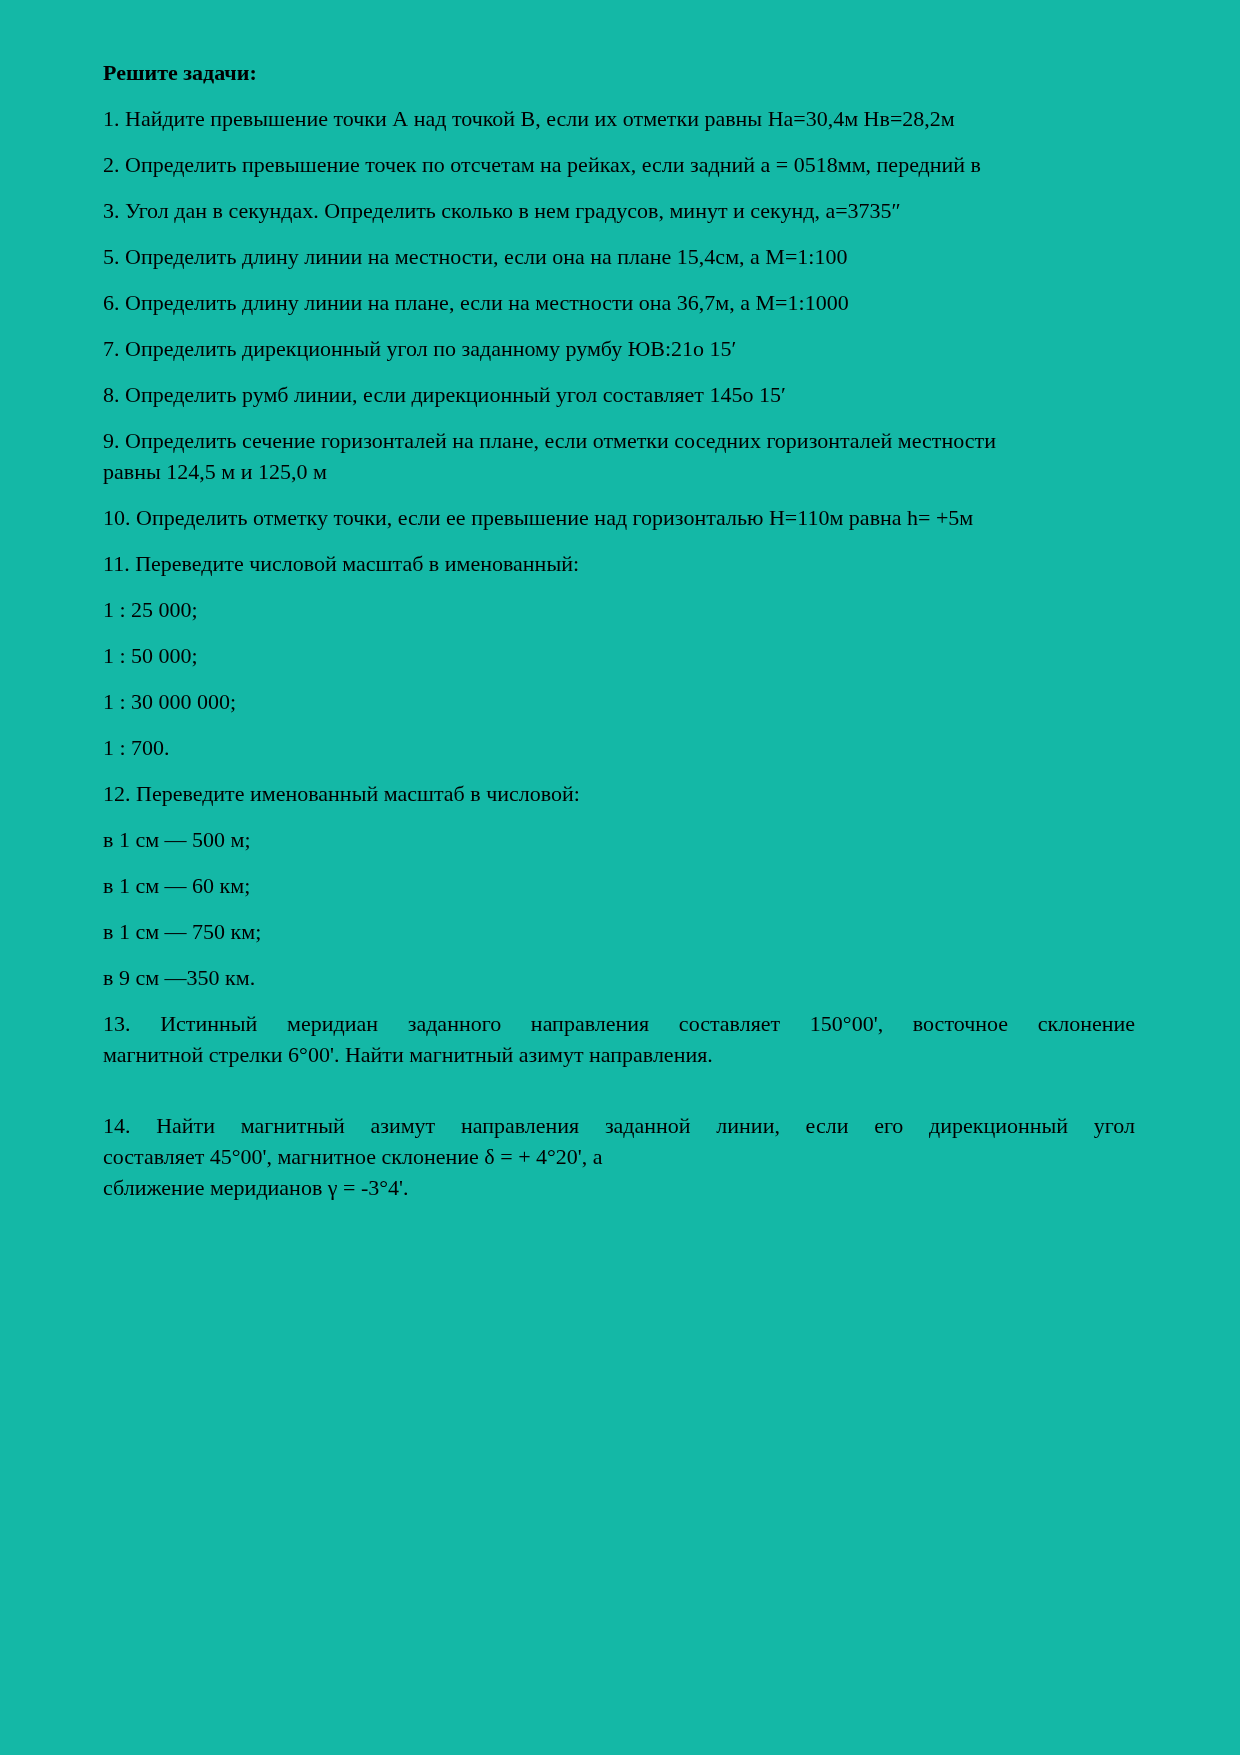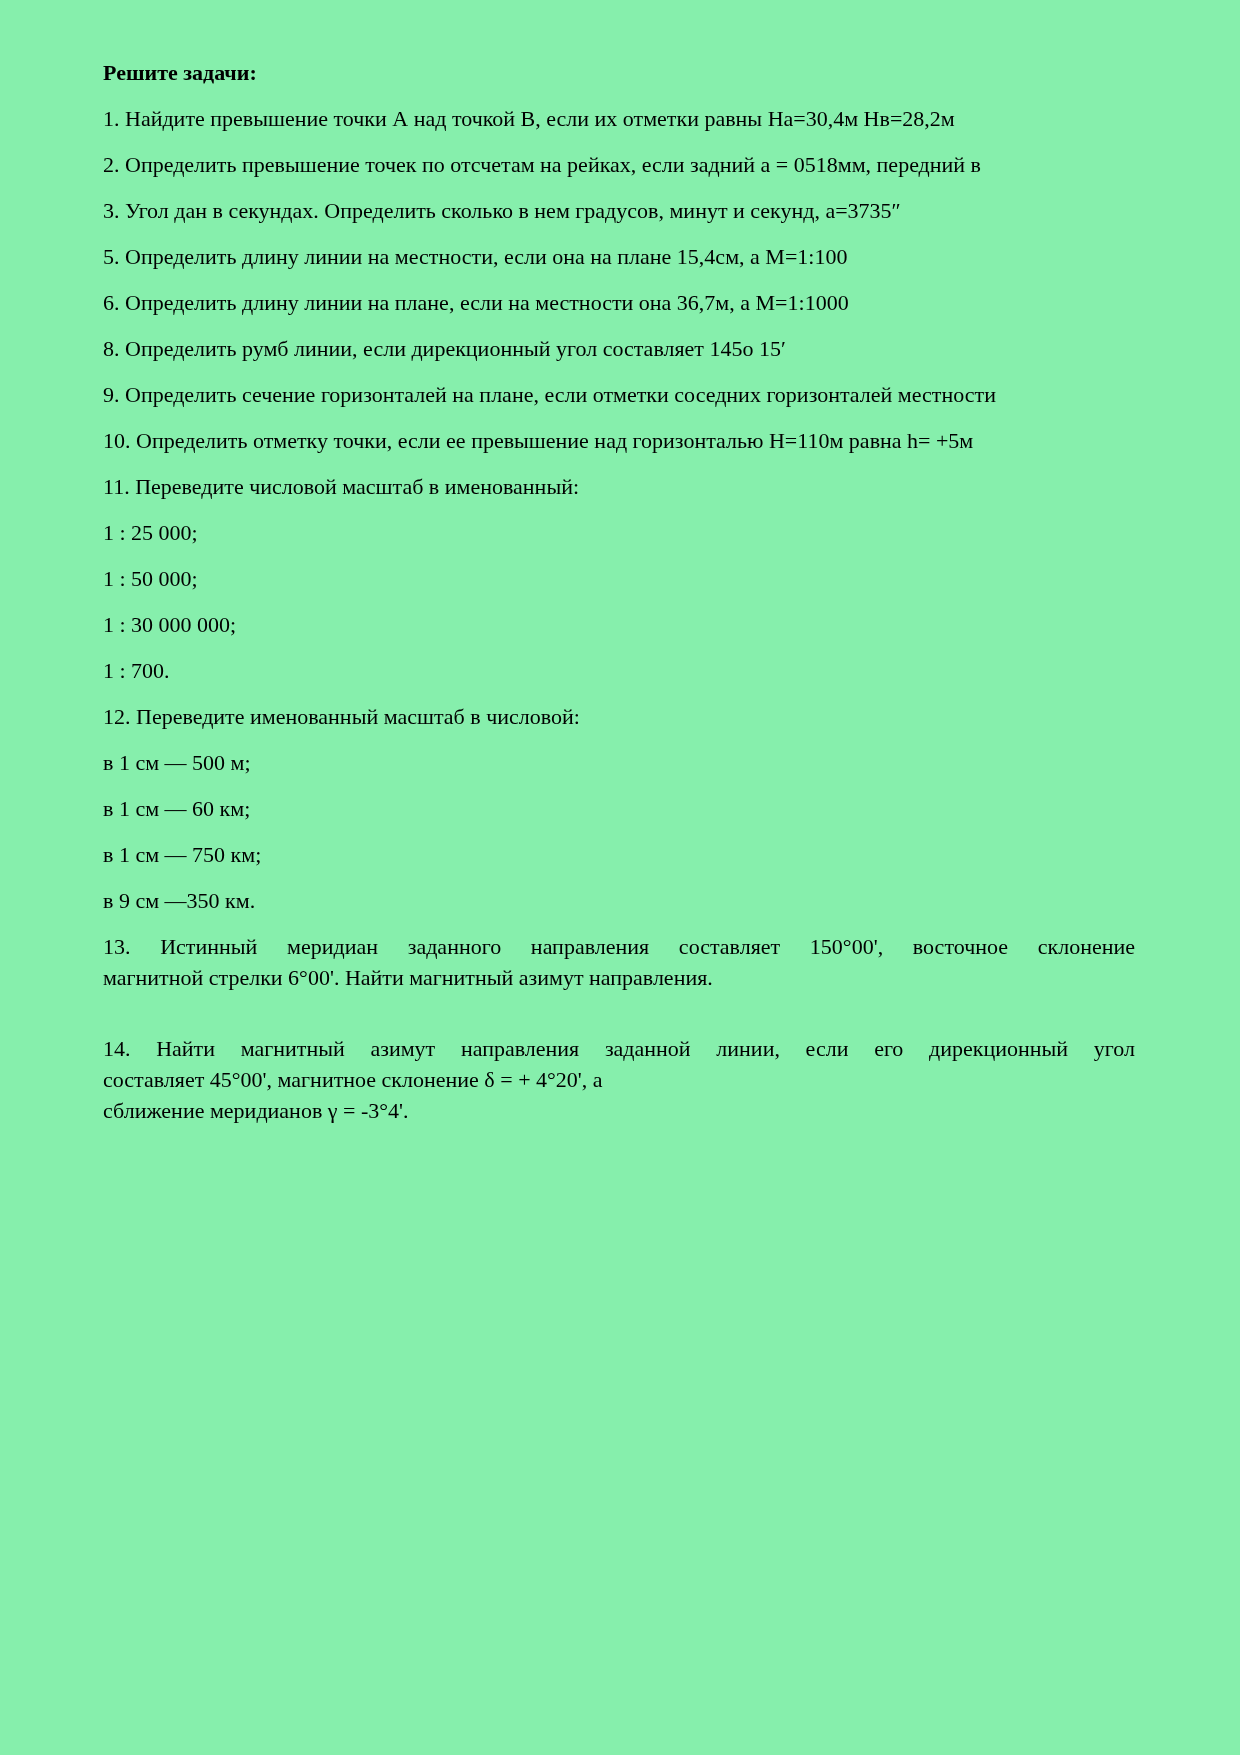--- a/index.html
+++ b/index.html
@@ -4,21 +4,21 @@
 <style>
   html, body {
     margin: 0;
     padding: 0;
     background: #ffffff;
   }
   .page {
     position: relative;
     width: 1240px;
     height: 1755px;
-    background: #86efac;
+    background: #14b8a6;
     overflow: hidden;
     font-family: "Liberation Serif", "DejaVu Serif", serif;
     color: #000000;
   }
   .content {
     position: absolute;
     left: 103px;
     top: 57px;
     width: 1032px;
     font-size: 22px;
@@ -66,27 +66,31 @@
 
 
     <div class="block">
       <div class="line">5. Определить длину линии на местности, если она на плане 15,4см, а М=1:100</div>
     </div>
 
     <div class="block">
       <div class="line">6. Определить длину линии на плане, если на местности она 36,7м, а М=1:1000</div>
     </div>
 
+    <div class="block">
+      <div class="line">7. Определить дирекционный угол по заданному румбу ЮВ:21о 15′</div>
+    </div>
 
     <div class="block">
       <div class="line">8. Определить румб линии, если дирекционный угол составляет 145о 15′</div>
     </div>
 
     <div class="block">
       <div class="line">9. Определить сечение горизонталей на плане, если отметки соседних горизонталей местности</div>
+      <div class="line">равны 124,5 м и 125,0 м</div>
     </div>
 
     <div class="block">
       <div class="line">10. Определить отметку точки, если ее превышение над горизонталью Н=110м равна h= +5м</div>
     </div>
 
     <div class="block">
       <div class="line">11. Переведите числовой масштаб в именованный:</div>
     </div>
 

